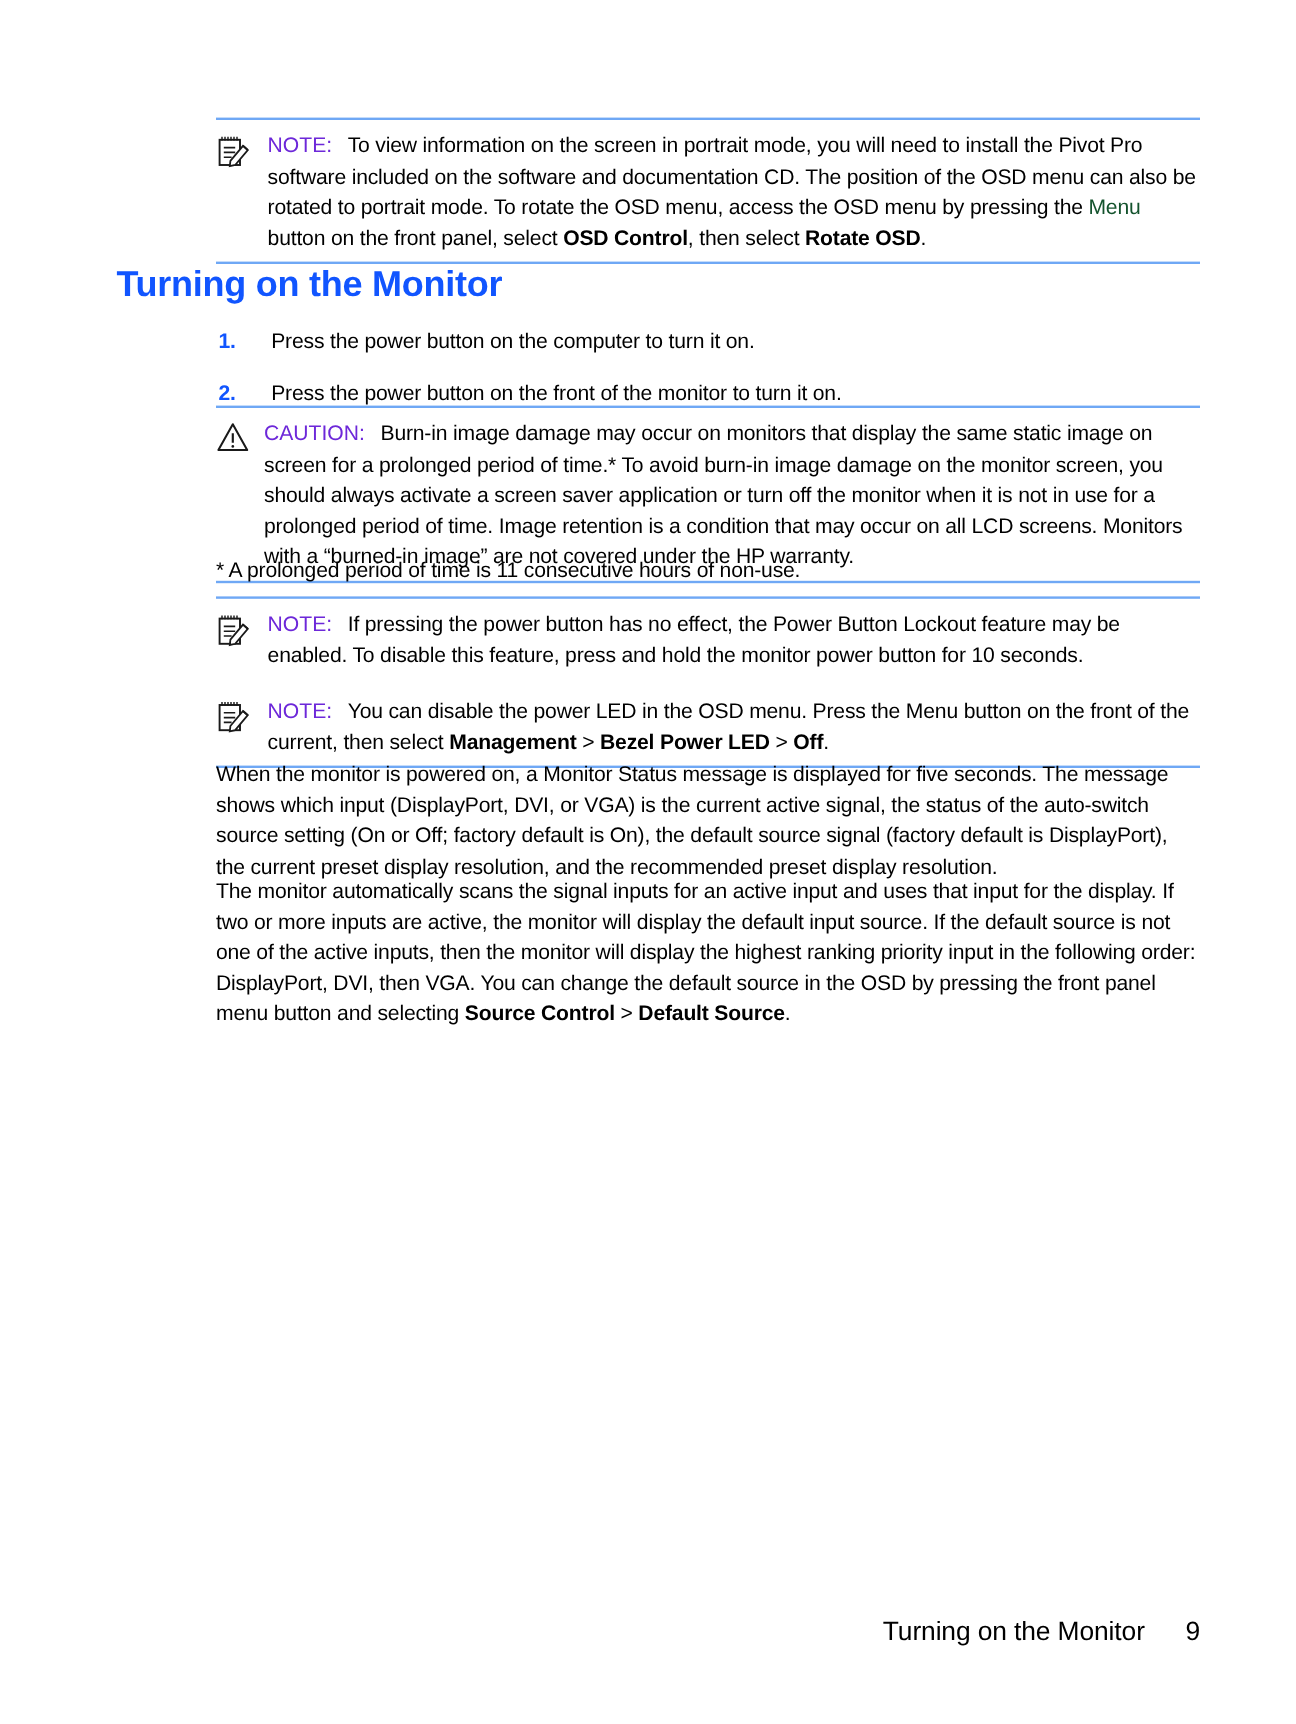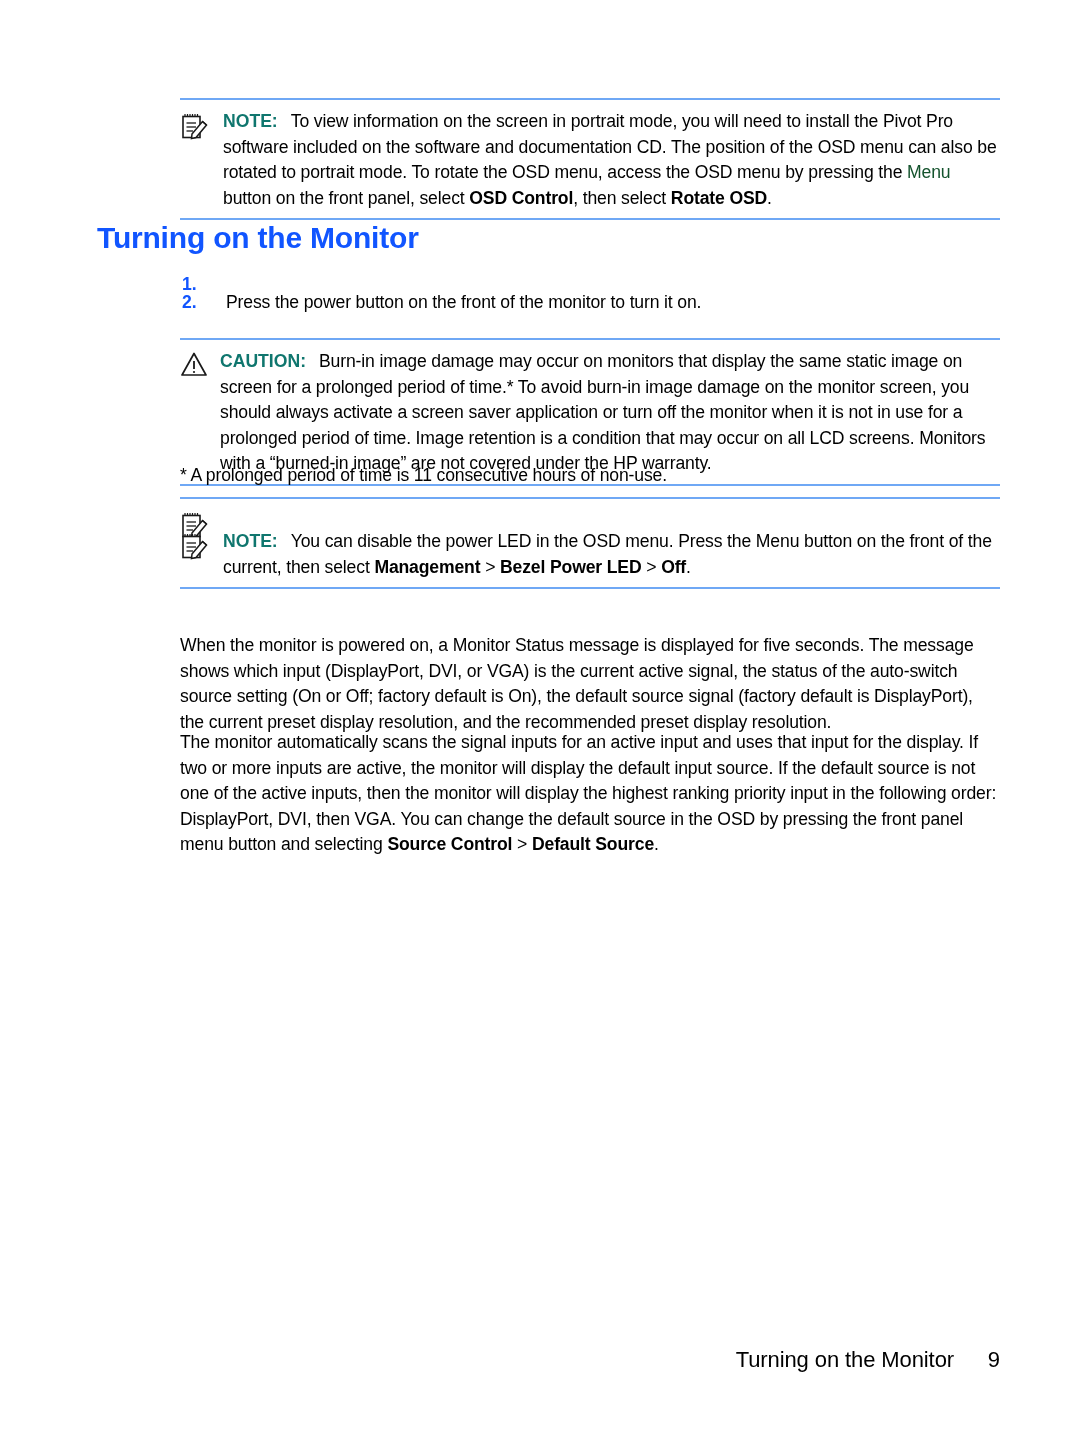--- a/index.html
+++ b/index.html
@@ -53,22 +53,22 @@
 
   .admon-icon {
     position: absolute;
     left: 0px;
     top: 12px;
     width: 34px;
     height: 30px;
   }
 
   .admon-label {
-    color: #0f766e;
-    font-weight: bold;
+    color: #6d28d9;
+    font-weight: normal;
     letter-spacing: 0px;
   }
   .admon-gap { display: inline-block; width: 13px; }
 
   b, .b { font-weight: bold; }
   .link { color: #14532d; }
 
   
   h1.heading {
     position: absolute;
@@ -185,21 +185,21 @@
         <span class="admon-label">NOTE:</span><span class="admon-gap"></span><span>To view information on the screen in portrait mode, you will need to install the Pivot Pro software included on the software and documentation CD. The position of the OSD menu can also be rotated to portrait mode. To rotate the OSD menu, access the OSD menu by pressing the </span><span class="link">Menu</span><span> button on the front panel, select </span><b>OSD Control</b><span>, then select </span><b>Rotate OSD</b><span>.</span>
       </div>
     </div>
 
   </div>
 
   <h1 class="heading">Turning on the Monitor</h1>
 
   <ol class="steps">
     <li>
-      <span class="num">1.</span>
+      <span class="num">1.</span><span>Press the power button on the computer to turn it on.</span>
     </li>
     <li>
       <span class="num">2.</span><span>Press the power button on the front of the monitor to turn it on.</span>
     </li>
   </ol>
 
   <div class="content" style="top:338px;">
     <div class="admon">
       <span class="admon-icon" style="top:11px;">
         <svg class="icon-svg" width="30" height="27" viewBox="0 0 30 27" xmlns="http://www.w3.org/2000/svg">
@@ -232,20 +232,23 @@
             <line x1="7.5" y1="2" x2="7.5" y2="5"></line>
             <line x1="10" y1="2" x2="10" y2="5"></line>
             <line x1="12.5" y1="2" x2="12.5" y2="5"></line>
             <line x1="15" y1="2" x2="15" y2="5"></line>
             <line x1="17.5" y1="2" x2="17.5" y2="5"></line>
           </g>
           <polygon points="12,22 22.5,9.5 26.5,13 16,25.5 11.5,26.5" fill="#ffffff" stroke="#1a1a1a" stroke-width="1.5"></polygon>
           <line x1="22.5" y1="9.5" x2="26.5" y2="13" stroke="#1a1a1a" stroke-width="1.5"></line>
         </svg>
       </span>
+      <div class="admon-body">
+        <span class="admon-label">NOTE:</span><span class="admon-gap"></span><span>If pressing the power button has no effect, the Power Button Lockout feature may be enabled. To disable this feature, press and hold the monitor power button for 10 seconds.</span>
+      </div>
     </div>
 
     <div class="admon" style="border-top:none; padding-top:14px;">
       <span class="admon-icon" style="top:17px;">
         <svg class="icon-svg" width="34" height="30" viewBox="0 0 34 30" xmlns="http://www.w3.org/2000/svg">
           <rect x="3" y="4.5" width="17" height="21" fill="#ffffff" stroke="#1a1a1a" stroke-width="1.6"></rect>
           <line x1="6.5" y1="11" x2="16" y2="11" stroke="#1a1a1a" stroke-width="1.3"></line>
           <line x1="6.5" y1="15" x2="16" y2="15" stroke="#1a1a1a" stroke-width="1.3"></line>
           <line x1="6.5" y1="19" x2="13" y2="19" stroke="#1a1a1a" stroke-width="1.3"></line>
           <g stroke="#1a1a1a" stroke-width="1.2">

